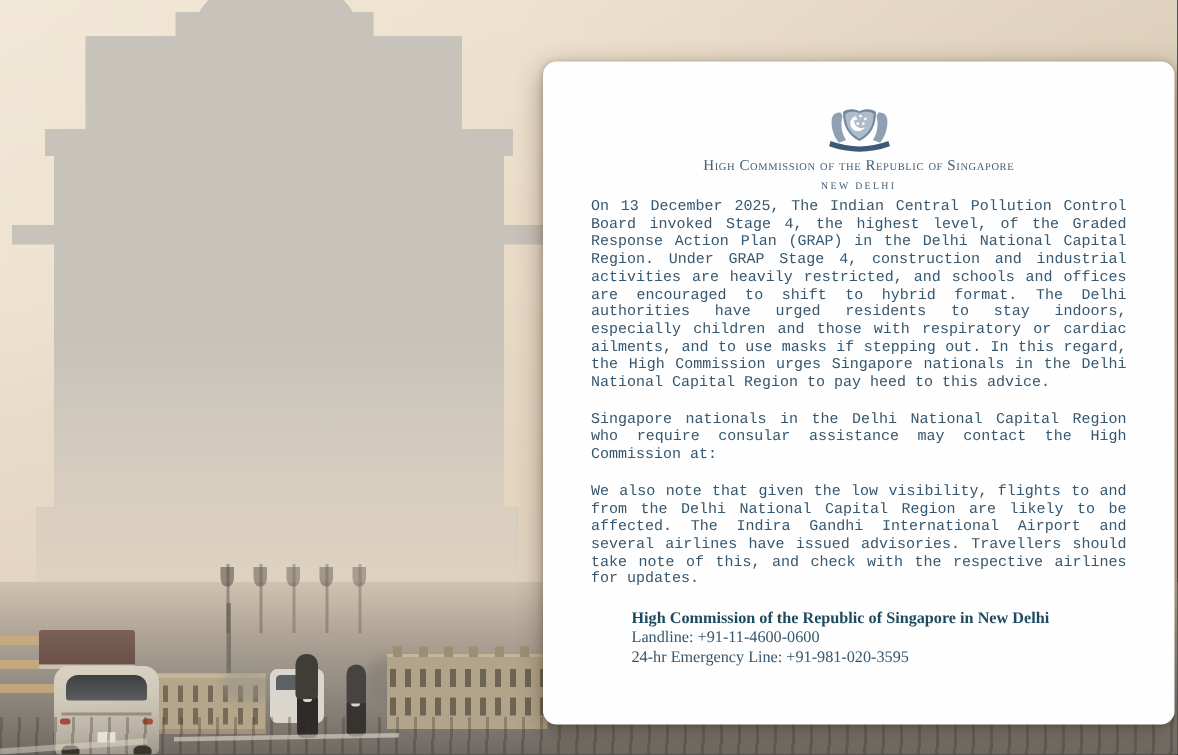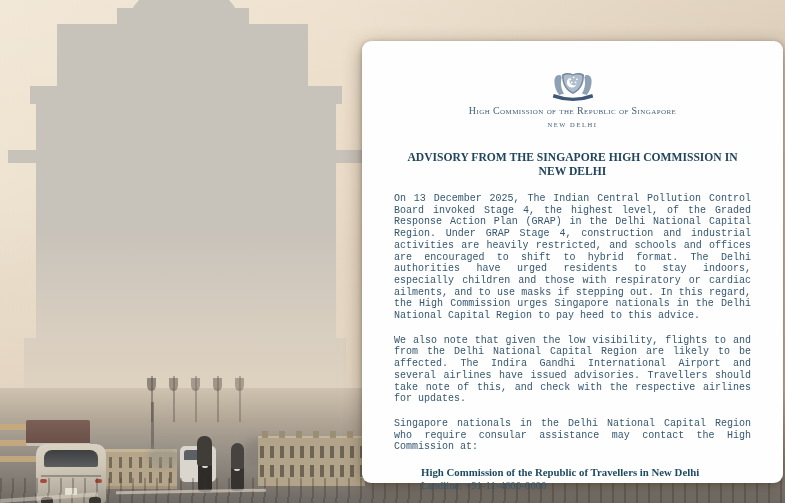--- a/index.html
+++ b/index.html
@@ -228,28 +228,28 @@
             <circle cx="37.7" cy="12" r="1.3"></circle>
             <circle cx="30.3" cy="16.6" r="1.3"></circle>
             <circle cx="35.7" cy="16.6" r="1.3"></circle>
           </g>
           <path fill="#3f5878" d="M4 33.5 Q32 44 60 33.5 L61.5 38.5 Q32 49 2.5 38.5 Z"></path>
         </svg>
         <div class="org">High Commission of the Republic of Singapore</div>
         <div class="loc">NEW DELHI</div>
       </div>
 
-      <div class="title">ADVISORY FROM THE SINGAPORE HIGH COMMISSION IN NEW DELHI</div>
 
       <div class="body">
         <p>On 13 December 2025, The Indian Central Pollution Control Board invoked Stage 4, the highest level, of the Graded Response Action Plan (GRAP) in the Delhi National Capital Region. Under GRAP Stage 4, construction and industrial activities are heavily restricted, and schools and offices are encouraged to shift to hybrid format. The Delhi authorities have urged residents to stay indoors, especially children and those with respiratory or cardiac ailments, and to use masks if stepping out. In this regard, the High Commission urges Singapore nationals in the Delhi National Capital Region to pay heed to this advice.</p>
+        <p>Singapore nationals in the Delhi National Capital Region who require consular assistance may contact the High Commission at:</p>
         <p>We also note that given the low visibility, flights to and from the Delhi National Capital Region are likely to be affected. The Indira Gandhi International Airport and several airlines have issued advisories. Travellers should take note of this, and check with the respective airlines for updates.</p>
-        <p>Singapore nationals in the Delhi National Capital Region who require consular assistance may contact the High Commission at:</p>
       </div>
 
       <div class="contact">
-        <div class="c-head">High Commission of the Republic of Travellers in New Delhi</div>
+        <div class="c-head">High Commission of the Republic of Singapore in New Delhi</div>
         <div>Landline: +91-11-4600-0600</div>
+        <div>24-hr Emergency Line: +91-981-020-3595</div>
       </div>
 
     </div>
   </div>
 </div>
 
 </body></html>

